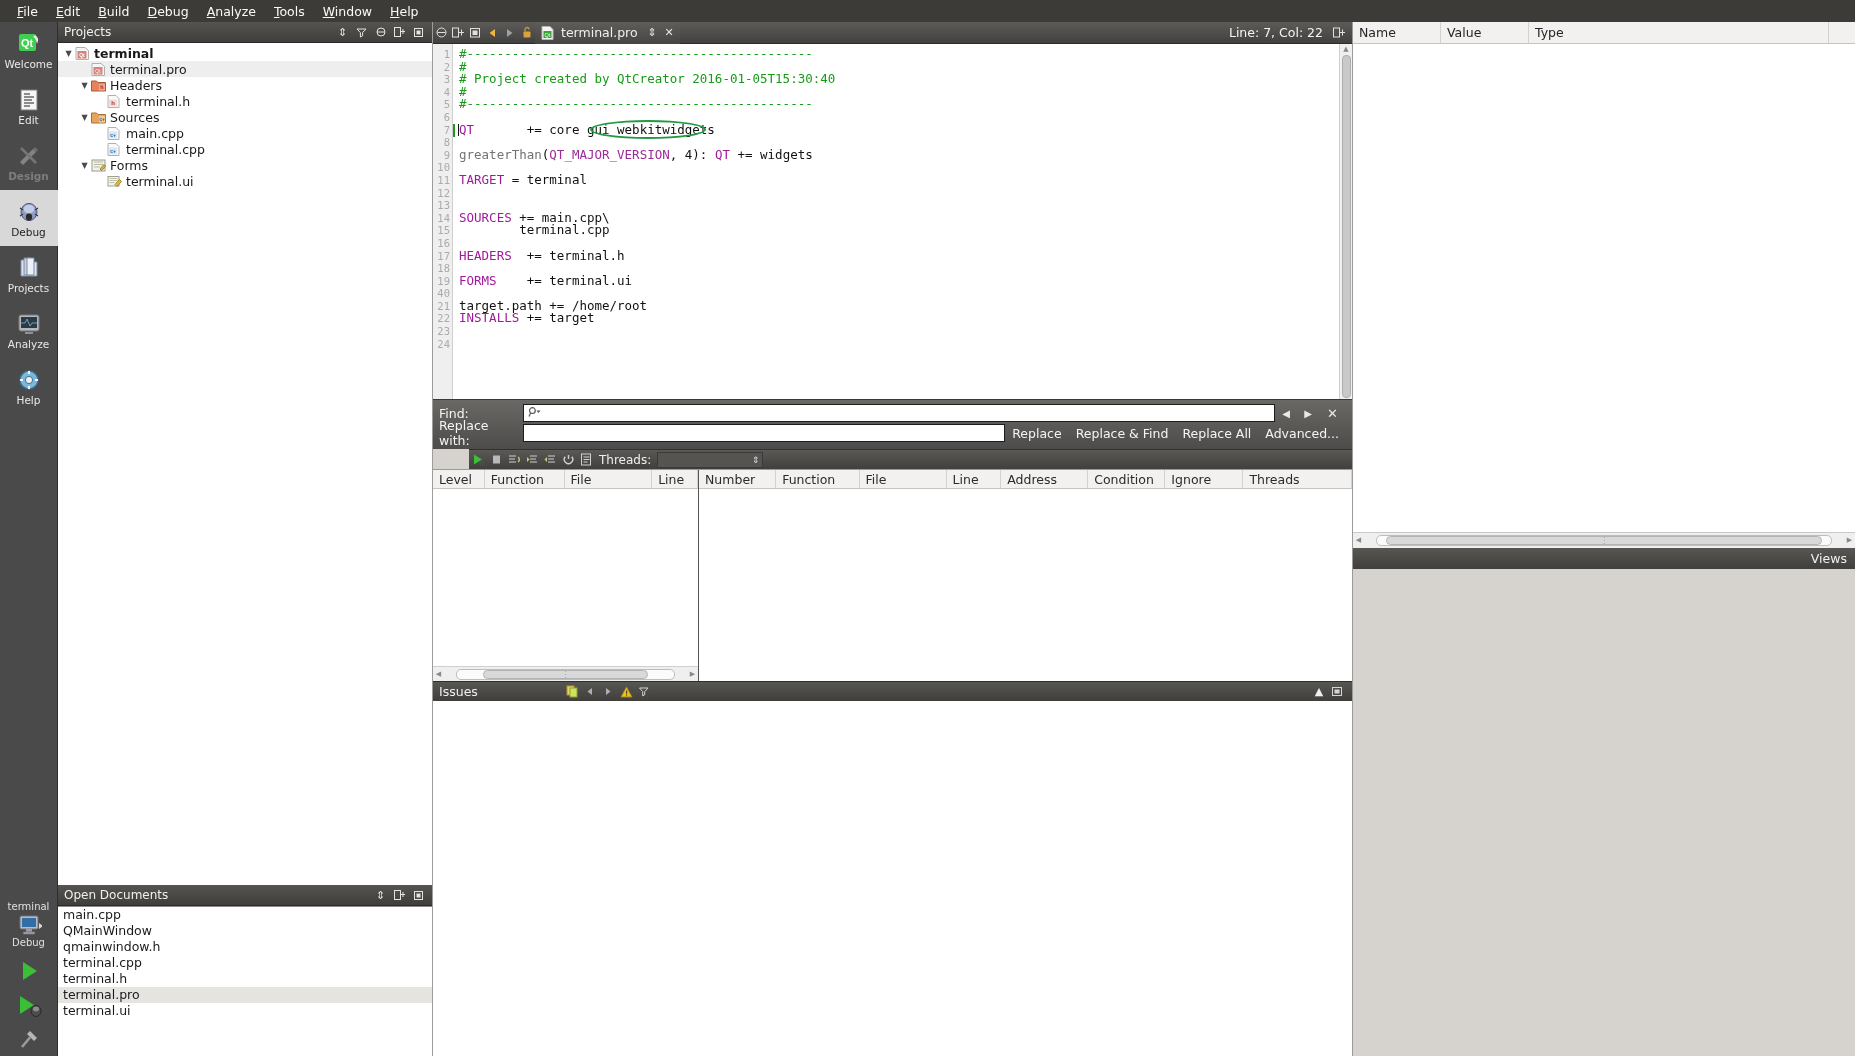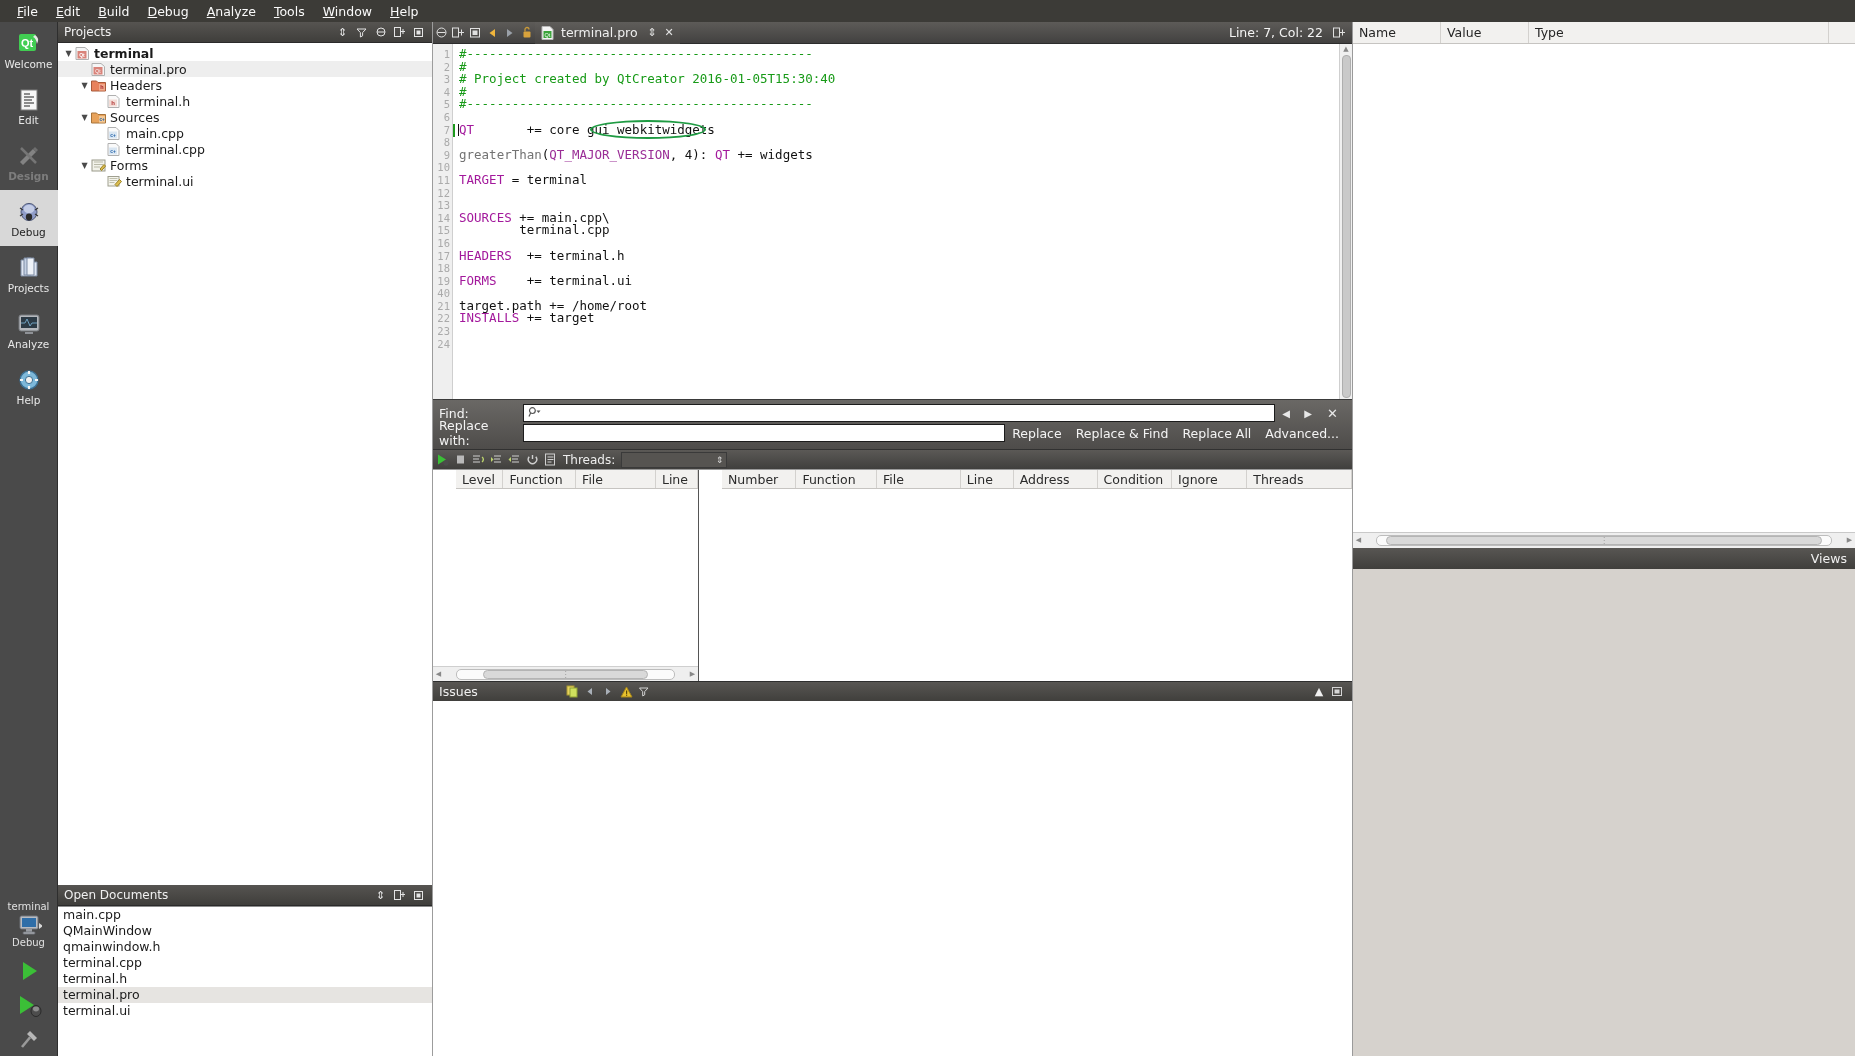--- a/index.html
+++ b/index.html
@@ -103,32 +103,32 @@
             padding:4px 6px 5px 6px; border-top:1px solid #3a3a3a; }
   .frow{ display:flex; align-items:center; height:18px; margin-bottom:2px;}
   .flabel{ width:84px; font-size:12.5px; color:#f4f4f4;}
   .finput{ flex:1; height:18px; background:#fff; border:1px solid #1c1c1c;
            display:flex; align-items:center; padding:0 4px; color:#333; font-size:12px;}
   .farrow{ width:22px; text-align:center; color:#e8e8e8; font-size:10px;}
   .fbtn{ padding:0 7px; font-size:12.5px; color:#f4f4f4; white-space:nowrap;}
   #fclose{ margin-left:auto; padding:0 8px; color:#e9e9e9; font-size:13px;}
   
   #dbgbar{ height:20px; background:linear-gradient(#5b5956,#403f3d); display:flex;
-           align-items:center; color:#eee; font-size:12px; border-top:1px solid #313131;}
+           align-items:center; color:#eee; font-size:12px; border-top:1px solid #313131;margin-left:36px;}
   .dbicon{ width:18px;height:18px;display:flex;align-items:center;justify-content:center;font-size:11px;}
   #threadsel{ display:flex; align-items:center; margin-left:4px;}
   #threadsel .tl{ padding-right:6px;}
   #threadcombo{ width:106px; height:16px; background:#565451; border:1px solid #3a3a3a;
                 display:flex; align-items:center; justify-content:flex-end; padding-right:3px;
                 font-size:9px; color:#ddd;}
   
   #dbgviews{ height:212px; display:flex; background:#fff; border-top:1px solid #9a9a9a;}
   .dv{ display:flex; flex-direction:column; min-width:0;}
   .dvhead{ height:19px; background:#f2f1ef; border-bottom:1px solid #c6c4c1; display:flex;
-           font-size:12.5px; color:#2b2b2b;margin-left:23px;}
+           font-size:12.5px; color:#2b2b2b;}
   .dvhead .col{ padding:2px 0 0 6px; border-right:1px solid #d3d1ce; overflow:hidden; white-space:nowrap;}
   .dvbody{ flex:1; background:#fff;}
   .dvfoot{ height:15px; background:#efefef; border-top:1px solid #cfcfcf; display:flex; align-items:center;}
   .hscroll{ flex:1; height:11px; margin:0 12px; background:#fbfbfb; border:1px solid #bdbdbd; border-radius:5px;
             position:relative;}
   .hthumb{ position:absolute; top:0; bottom:0; background:#d9d9d9; border:1px solid #b4b4b4; border-radius:5px;
            display:flex; align-items:center; justify-content:center; color:#9a9a9a; font-size:8px;}
   
   #issuesbar{ height:20px; background:linear-gradient(#585653,#403f3c); display:flex; align-items:center;
               color:#f0f0f0; font-size:12.5px; border-top:1px solid #2e2e2e;}

